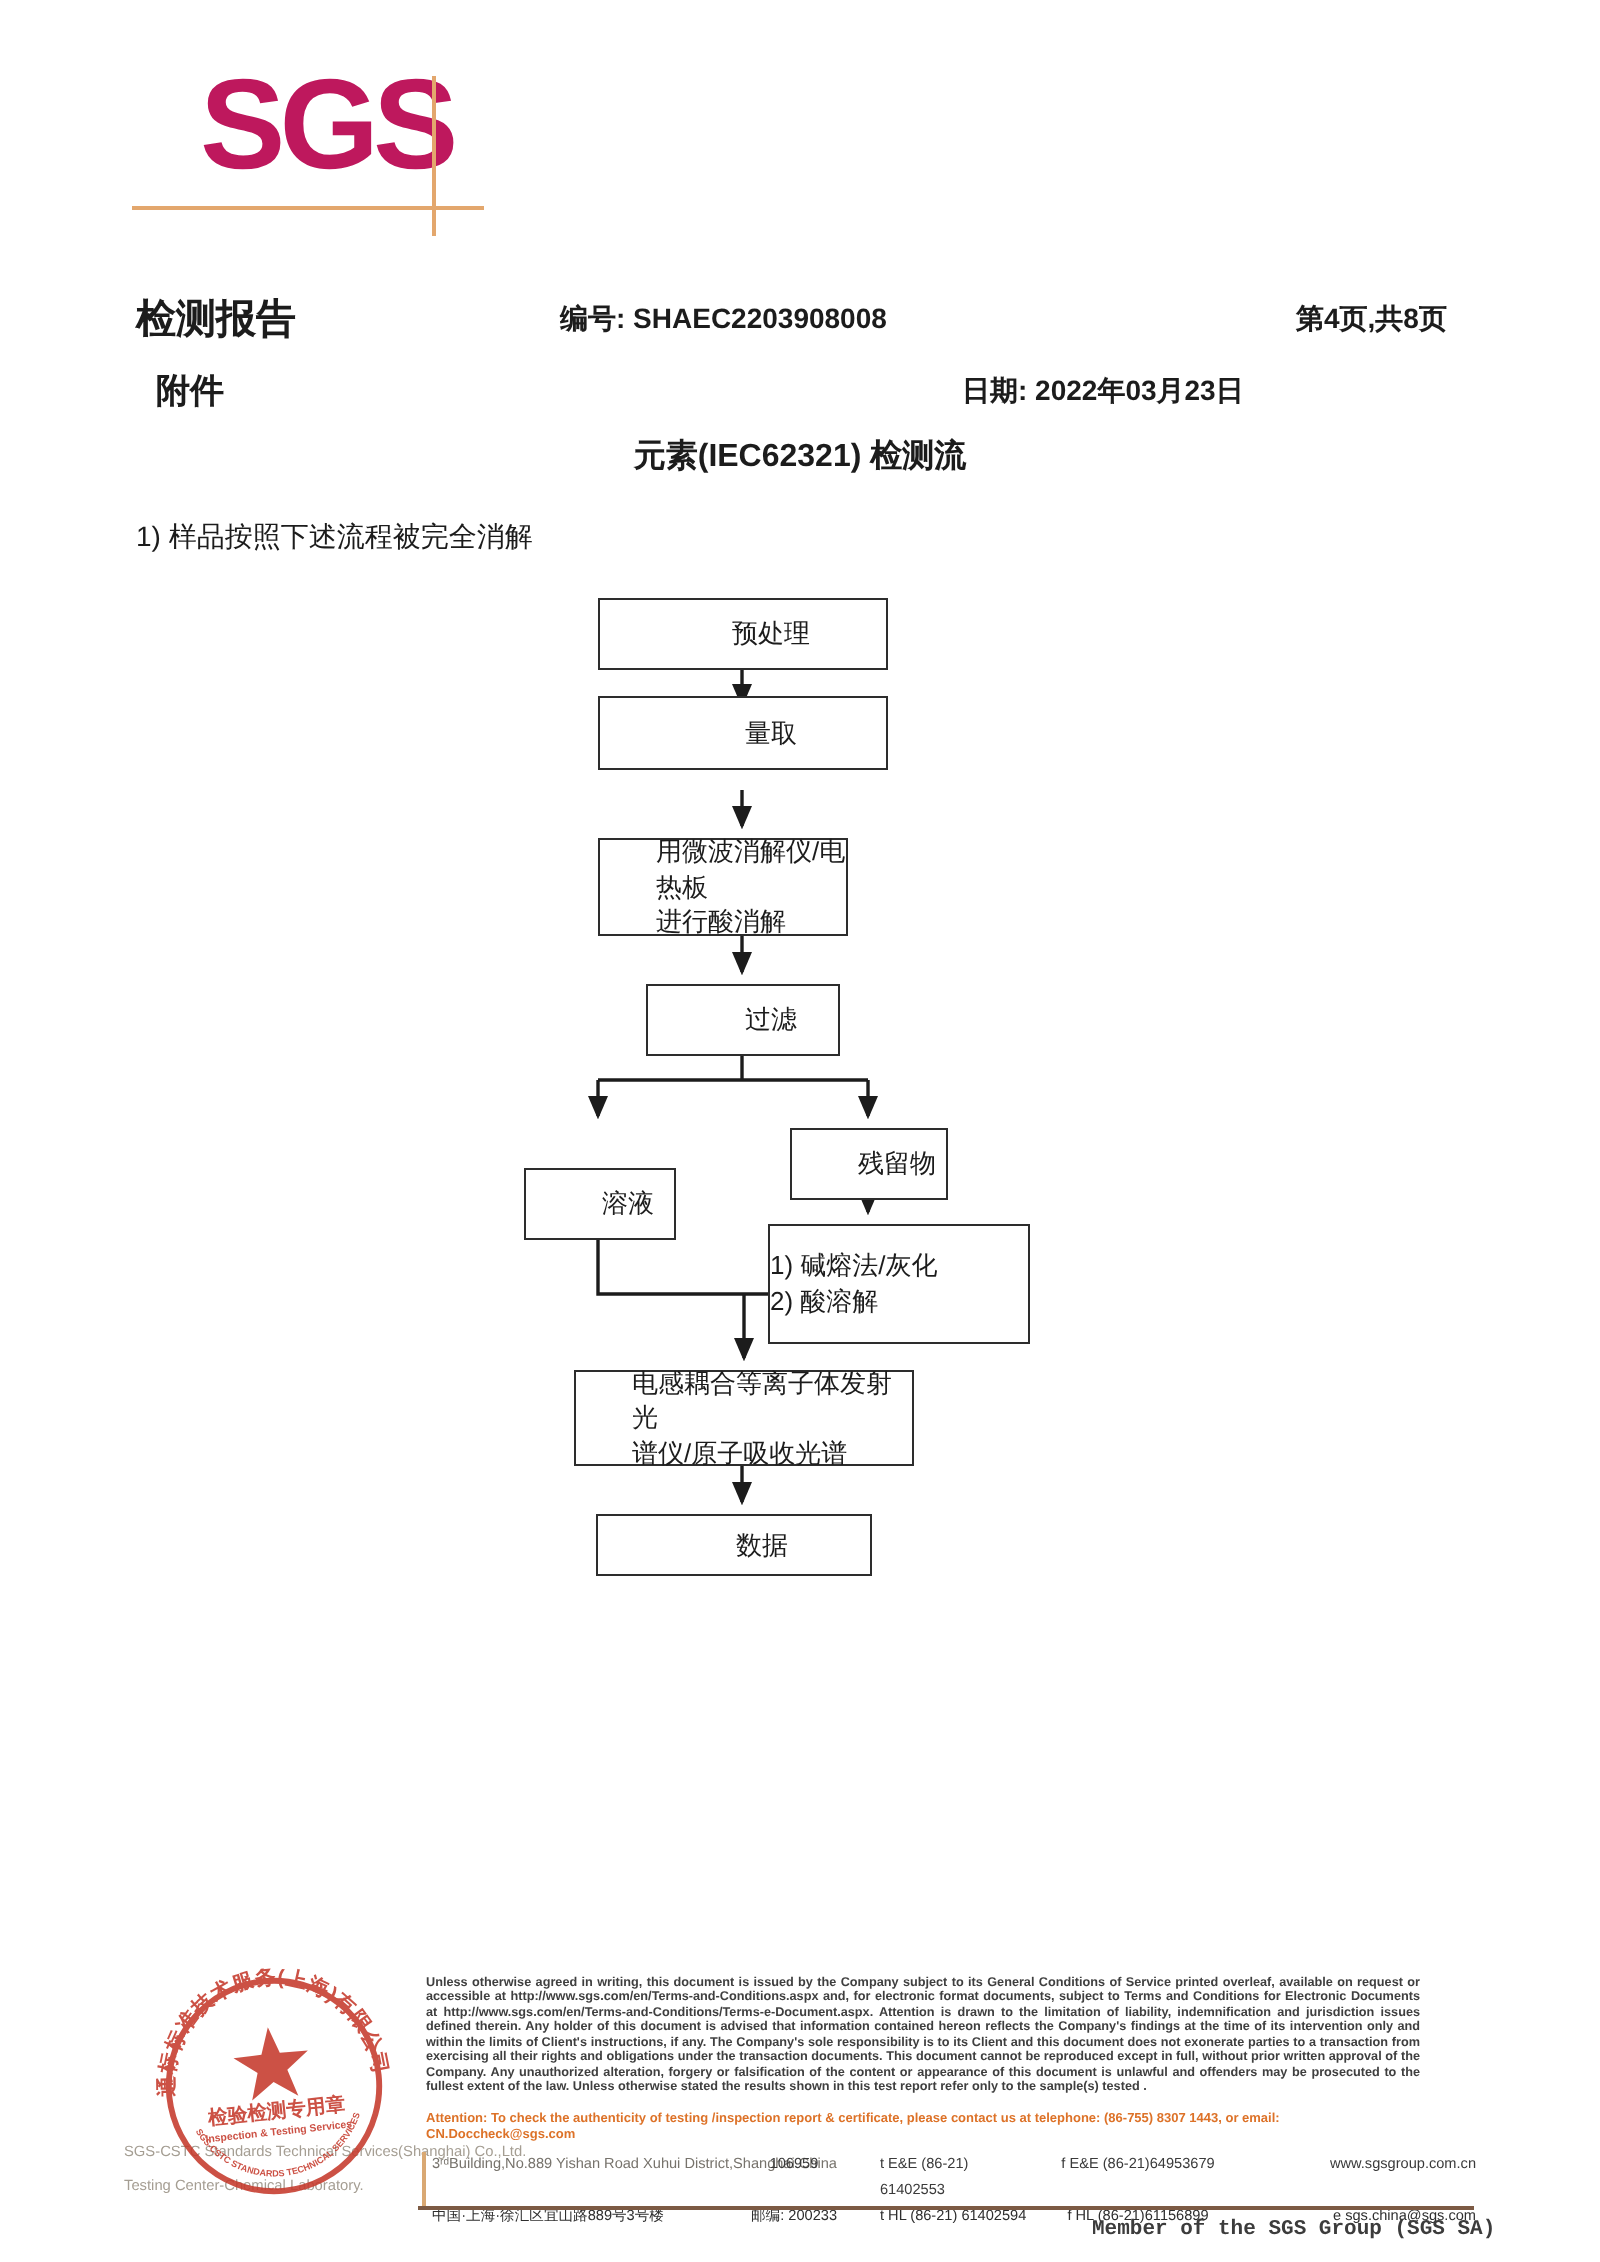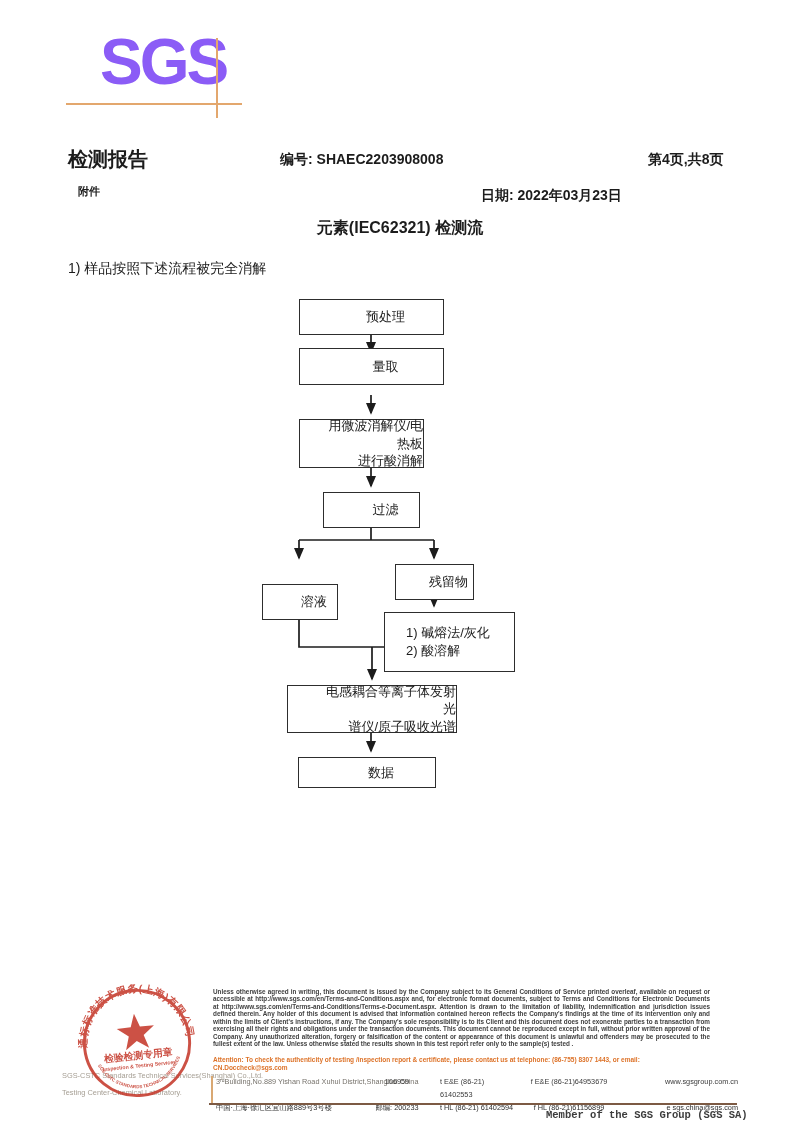--- a/index.html
+++ b/index.html
@@ -1,38 +1,38 @@
 <!DOCTYPE html>
 <html><head>
 <meta charset="utf-8">
 <style>
   html,body{margin:0;padding:0;background:#ffffff;}
   .page{position:relative;width:800px;height:1131px;background:#ffffff;overflow:hidden;
         font-family:"Liberation Sans","DejaVu Sans",sans-serif;color:#1c1c1c;}
 
   
   .logo-text{position:absolute;left:100px;top:30px;font-size:64px;font-weight:bold;
-             color:#8b5cf6;letter-spacing:-3px;line-height:1;}
+             color:#be185d;letter-spacing:-3px;line-height:1;}
   .logo-hline{position:absolute;left:66px;top:103px;width:176px;height:2px;background:#e3a76d;}
   .logo-vline{position:absolute;left:216px;top:38px;width:2px;height:80px;background:#e3a76d;}
 
   
   .report-title{position:absolute;left:68px;top:146px;font-size:20px;font-weight:bold;}
   .hdr-item{position:absolute;top:151px;font-size:14px;font-weight:600;}
-  .attachment{position:absolute;left:68px;top:184px;font-size:11px;font-weight:bold;padding-left:10px;}
+  .attachment{position:absolute;left:68px;top:184px;font-size:17px;font-weight:bold;padding-left:10px;}
   .flow-title{position:absolute;left:0;top:218px;width:800px;text-align:center;
               font-size:16px;font-weight:bold;}
   .intro{position:absolute;left:68px;top:260px;font-size:14px;}
 
   
   .fc-svg{position:absolute;left:250px;top:290px;}
   .fc-box{position:absolute;border:1.4px solid #2d2d2d;background:#ffffff;
-          display:flex;align-items:center;justify-content:center;text-align:right;
+          display:flex;align-items:center;justify-content:center;text-align:left;
           font-size:13px;line-height:1.35;white-space:pre-line;box-sizing:border-box;padding-left:28px;}
-  .fc-box.left{justify-content:flex-start;text-align:left;padding-left:21px;}
+  .fc-box.left{justify-content:flex-start;text-align:left;padding-left:0;}
 
   
   .legal{position:absolute;left:213px;top:988px;width:497px;font-size:6.35px;line-height:7.45px;
          text-align:justify;color:#3f3f3f;font-weight:600;}
   .attention{position:absolute;left:213px;top:1056px;width:497px;font-size:6.5px;line-height:7.5px;
          color:#dd7228;font-weight:bold;}
   .addr-block{position:absolute;left:216px;top:1075px;width:522px;font-size:7.3px;color:#2e2e2e;}
   .addr-row{display:grid;grid-template-columns:138px 86px 78px 102px auto;line-height:13px;}
   .addr-row .c1{white-space:nowrap;overflow:visible;}
   .addr-row.en{color:#77736c;}

